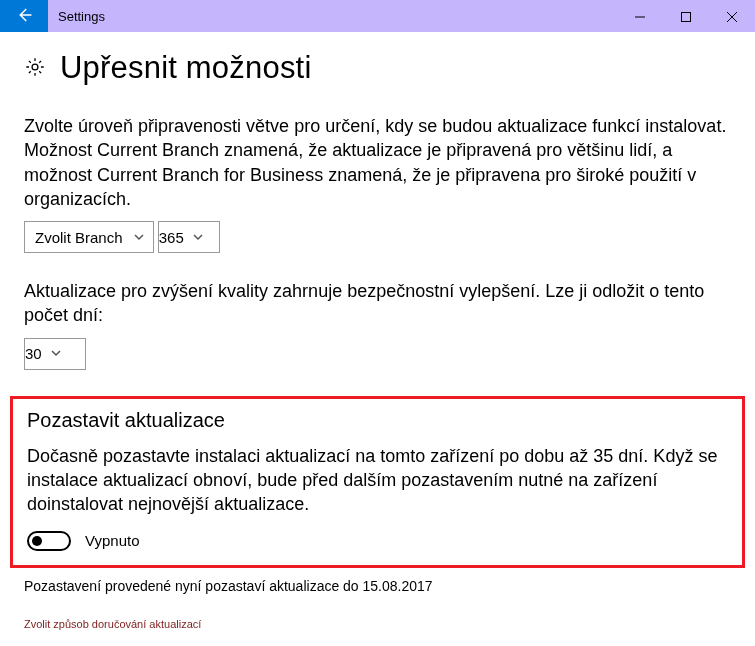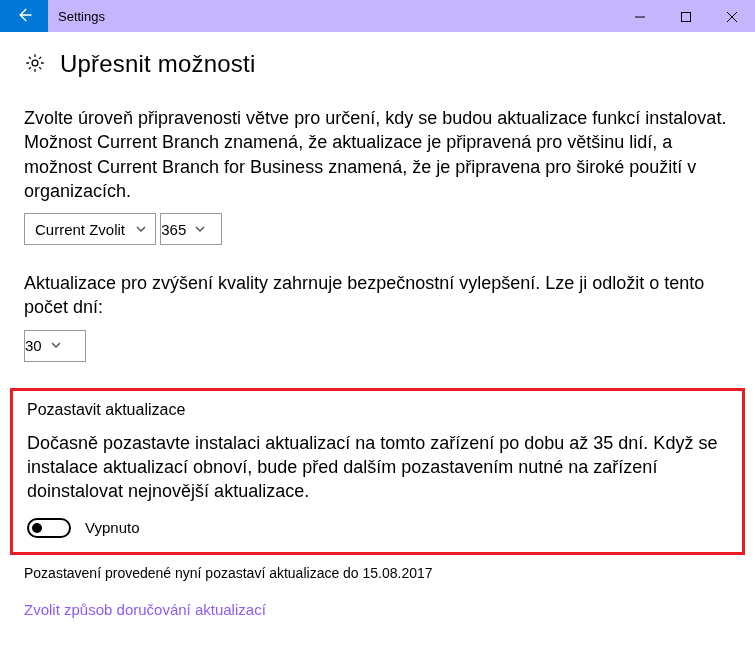--- a/index.html
+++ b/index.html
@@ -49,21 +49,21 @@
       padding: 18px 24px 0 24px;
     }
     .page-header {
       display: flex;
       align-items: center;
       gap: 14px;
       margin-bottom: 28px;
     }
     .gear-icon svg { width: 22px; height: 22px; stroke: #000; fill: none; stroke-width: 1.4; }
     .page-title {
-      font-size: 24px;
+      font-size: 31px;
       font-weight: 300;
       letter-spacing: 0.2px;
       text-align: center;
     }
     .body-text {
       font-size: 18px;
       line-height: 1.35;
       margin-bottom: 10px;
     }
     .select-box {
@@ -79,21 +79,21 @@
       background: #fff;
     }
     .select-box.small { min-width: 62px; padding: 0 0; gap: 8px; }
     .chevron svg { width: 12px; height: 12px; stroke: #555; fill: none; stroke-width: 1.5; }
     .highlight-box {
       border: 3px solid #ed1c24;
       padding: 10px 14px 14px 14px;
       margin: 0 -14px 10px -14px;
     }
     .section-heading {
-      font-size: 16px;
+      font-size: 20px;
       font-weight: 400;
       margin-bottom: 12px;
     }
     .toggle-row {
       display: flex;
       align-items: center;
       gap: 14px;
       margin-top: 14px;
     }
     .toggle {
@@ -113,22 +113,22 @@
       height: 10px;
       background: #000;
       border-radius: 50%;
     }
     .footnote {
       font-size: 14px;
       margin-top: 10px;
       margin-bottom: 20px;
     }
     .link {
-      color: #8b5cf6;
-      font-size: 15px;
+      color: #7f1d1d;
+      font-size: 11px;
       cursor: pointer;
     }
   </style>
 </head>
 <body>
 
 <div class="titlebar">
   <div class="back-btn">
     <span>
       <svg viewBox="0 0 24 24">
@@ -170,21 +170,21 @@
       <svg viewBox="0 0 24 24">
         <circle cx="12" cy="12" r="3.2"></circle>
         <path d="M12 2.5v3M12 18.5v3M21.5 12h-3M5.5 12h-3M18.7 5.3l-2.1 2.1M7.4 16.6l-2.1 2.1M18.7 18.7l-2.1-2.1M7.4 7.4L5.3 5.3"></path>
       </svg>
     </span>
     <h1 class="page-title">Upřesnit možnosti</h1>
   </div>
 
   <p class="body-text">Zvolte úroveň připravenosti větve pro určení, kdy se budou aktualizace funkcí instalovat. Možnost Current Branch znamená, že aktualizace je připravená pro většinu lidí, a možnost Current Branch for Business znamená, že je připravena pro široké použití v organizacích.</p>
   <div class="select-box">
-    <span>Current Zvolit</span>
+    <span>Zvolit Branch</span>
     <span class="chevron">
       <svg viewBox="0 0 12 12">
           <path d="M2 4 L6 8 L10 4"></path>
         </svg>
     </span>
   </div>
 
   <div class="select-box small">
     <span>365</span>
     <span class="chevron">

